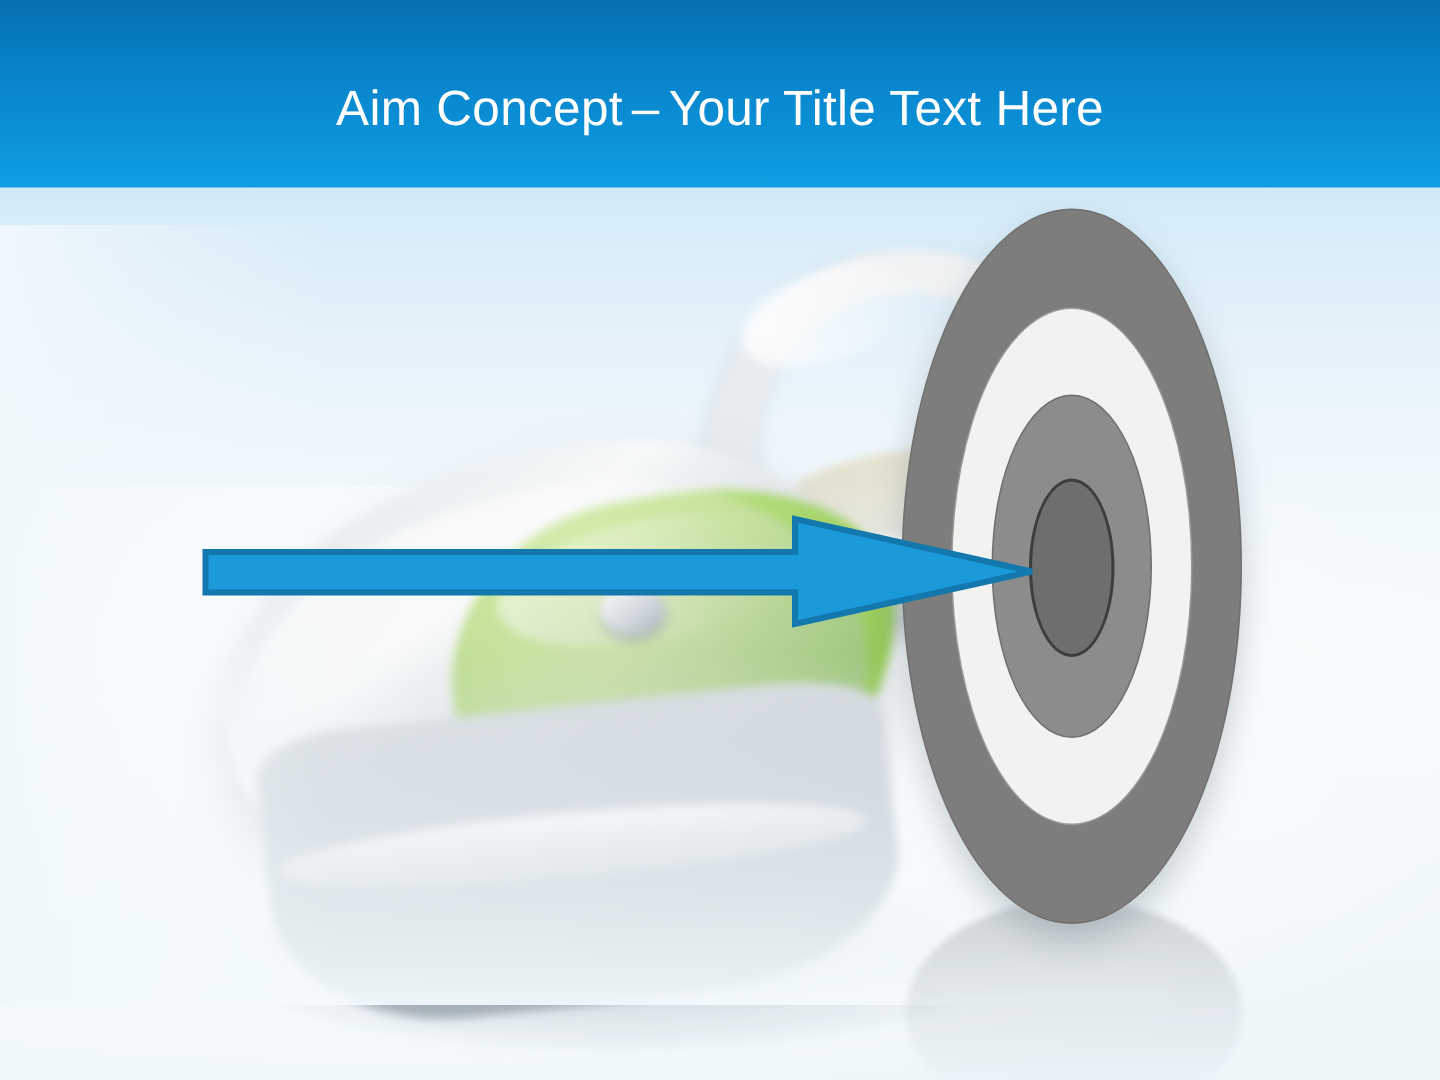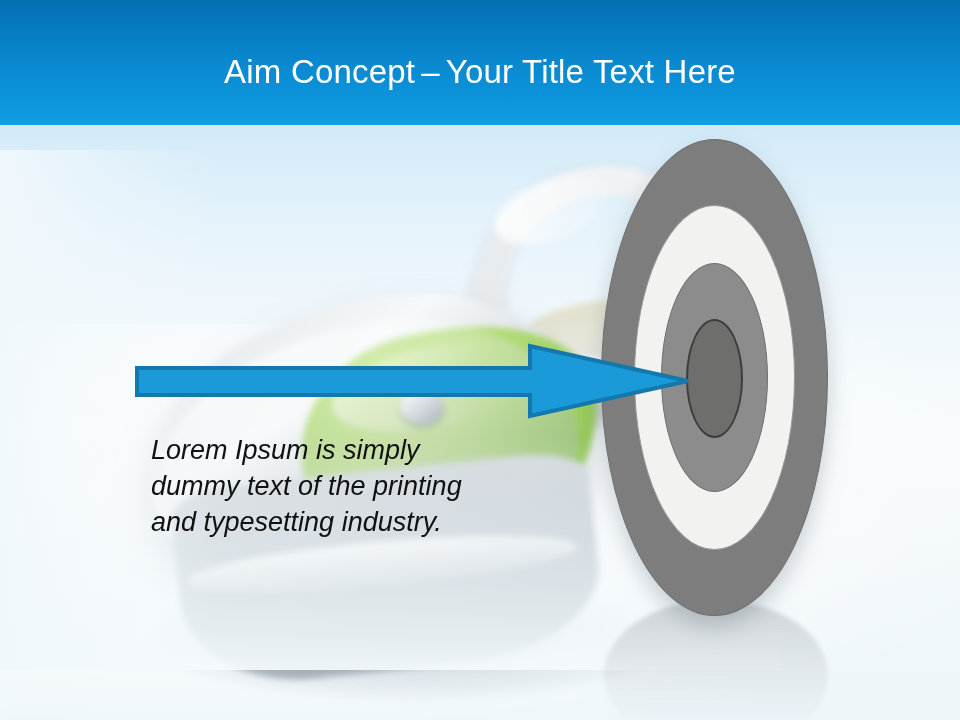--- a/index.html
+++ b/index.html
@@ -336,19 +336,14 @@
     <svg width="565" height="96" viewBox="0 0 565 96">
       <polygon points="7,34 400,34 400,12 558,47 400,82 400,61 7,61" fill="#1b9ad9" stroke="#1278ad" stroke-width="4" stroke-linejoin="miter"></polygon>
     </svg>
   </div>
 
   <div class="header-band"></div>
   <div class="slide-title">
     <span class="title-strong">Aim Concept</span><span class="title-dash">–</span><span class="title-rest">Your Title Text Here</span>
   </div>
 
-  <div class="body-text">
-    <div>Lorem Ipsum is simply</div>
-    <div>dummy text of the printing</div>
-    <div>and typesetting industry.</div>
-  </div>
 
 </div>
 
 </body></html>

